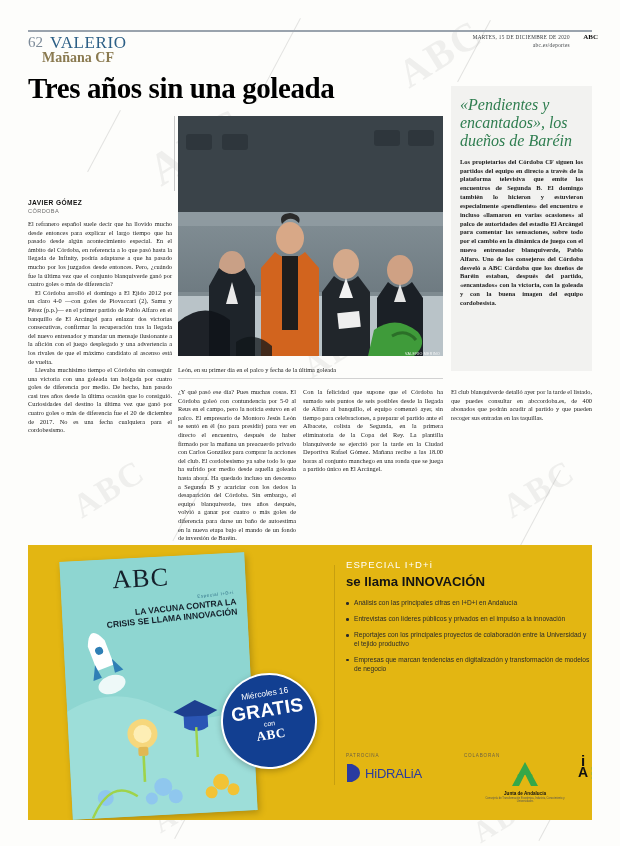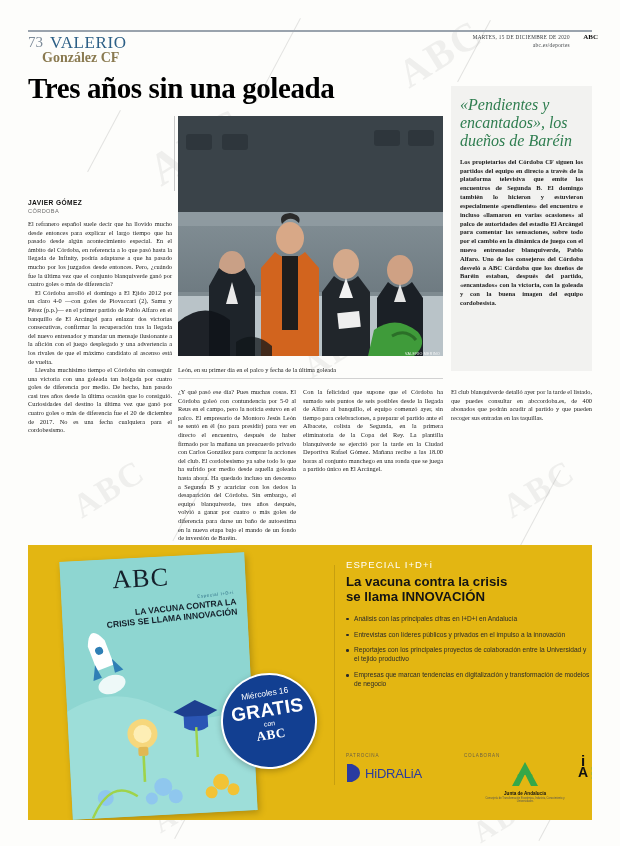--- a/index.html
+++ b/index.html
@@ -132,23 +132,23 @@
   <div class="slash" style="left:300px;top:18px;height:95px;"></div>
   <div class="slash" style="left:490px;top:20px;height:70px;"></div>
   <div class="slash" style="left:120px;top:110px;height:70px;"></div>
   <div class="slash" style="left:520px;top:260px;height:120px;"></div>
   <div class="slash" style="left:210px;top:470px;height:80px;"></div>
   <div class="slash" style="left:560px;top:470px;height:90px;"></div>
   <div class="slash" style="left:200px;top:790px;height:55px;"></div>
   <div class="slash" style="left:560px;top:800px;height:46px;"></div>
 
   <div class="rule-top"></div>
-  <div class="folio">73</div>
+  <div class="folio">62</div>
   <div class="section">VALERIO</div>
-  <div class="subsection">González CF</div>
+  <div class="subsection">Mañana CF</div>
   <div class="dateline">
     <span>MARTES, 15 DE DICIEMBRE DE 2020</span><br>
     <span>abc.es/deportes</span>
   </div>
   <div class="masthead">ABC</div>
 
   <div class="headline">Tres años sin una goleada</div>
 
   <div class="kicker-rule"></div>
 
@@ -285,21 +285,20 @@
         <div class="b3">con</div>
         <div class="b4">ABC</div>
       </div>
     </div>
 
     <div class="ad-sep"></div>
 
     <div class="ad-right">
       <div class="ad-especial">ESPECIAL I+D+i</div>
       <div class="ad-title">
-        <div>La vacuna contra la crisis</div>
         <div>se llama INNOVACIÓN</div>
       </div>
       <div class="ad-bullets">
         <ul>
           <li>Análisis con las principales cifras en I+D+i en Andalucía</li>
           <li>Entrevistas con líderes públicos y privados en el impulso a la innovación</li>
           <li>Reportajes con los principales proyectos de colaboración entre la Universidad y el tejido productivo</li>
           <li>Empresas que marcan tendencias en digitalización y transformación de modelos de negocio</li>
         </ul>
       </div>

